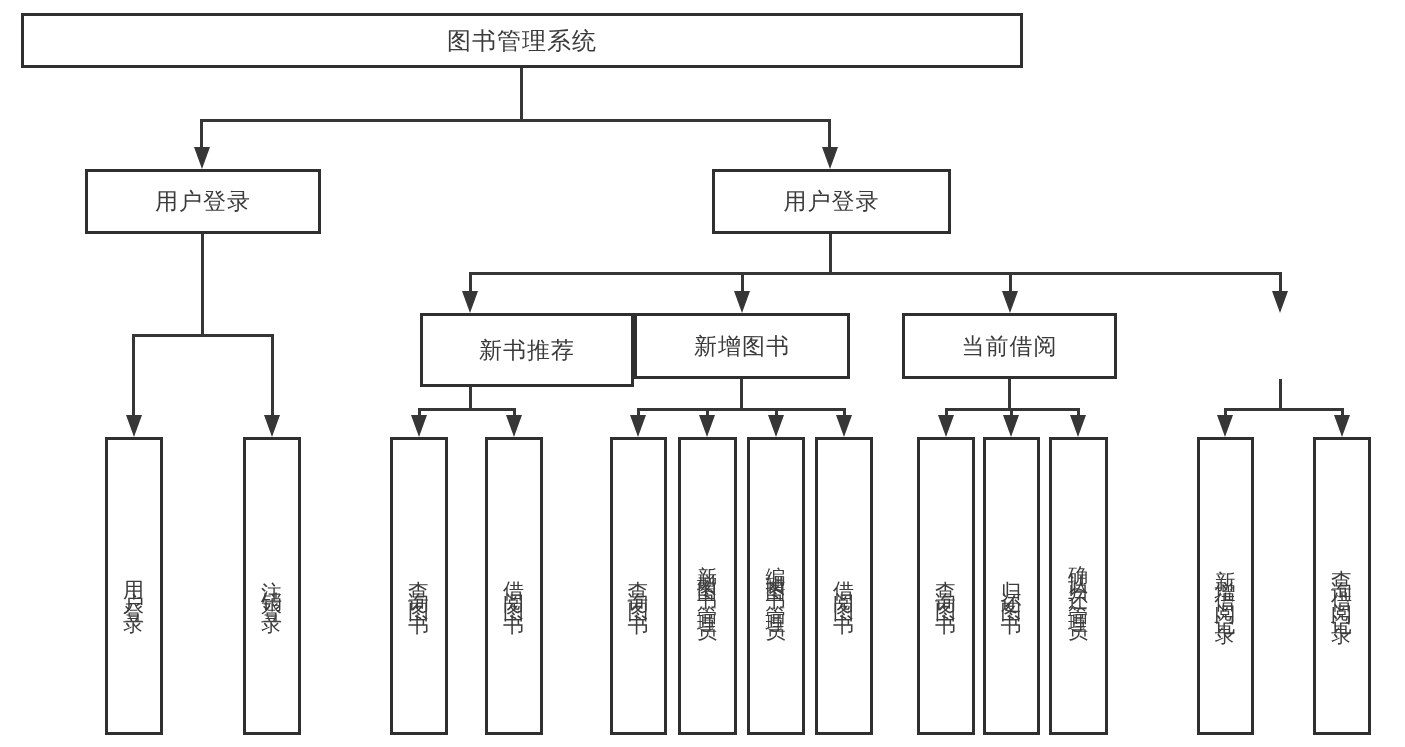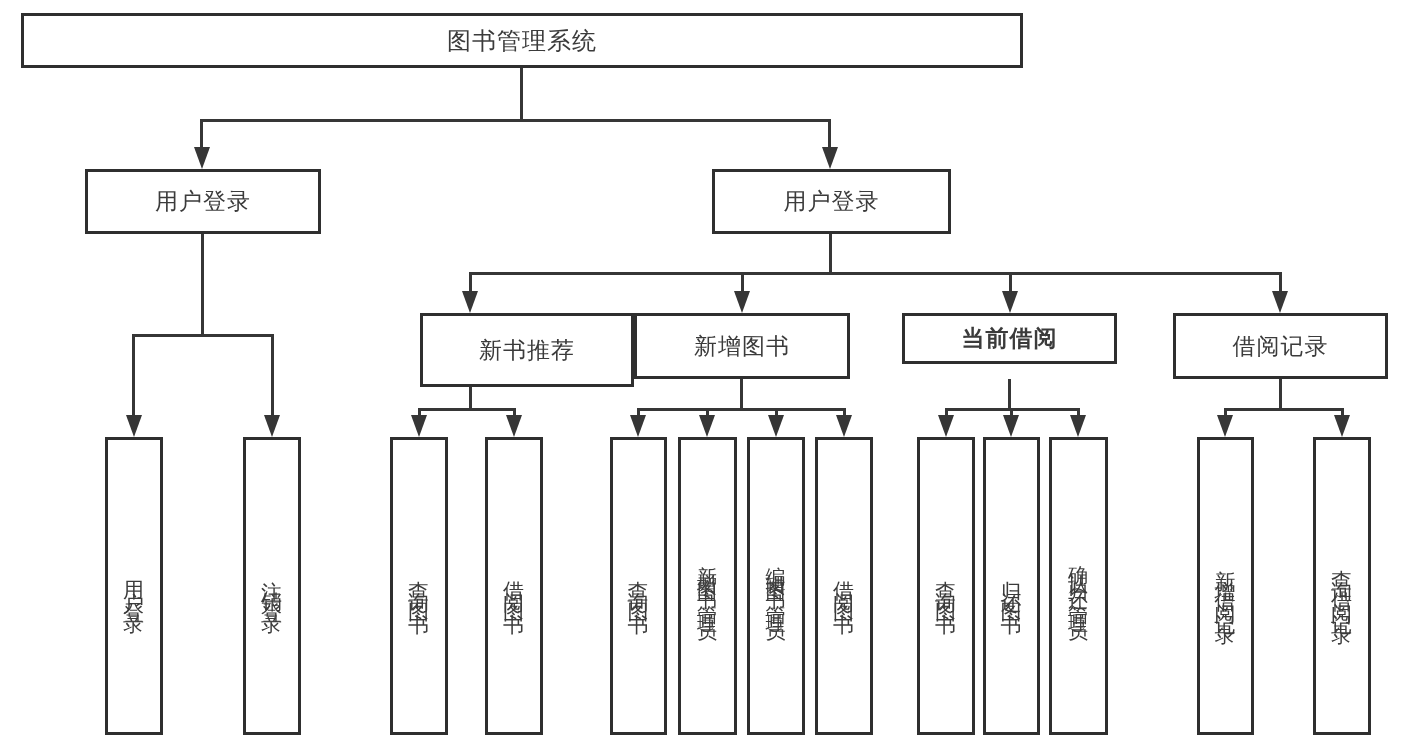--- a/index.html
+++ b/index.html
@@ -62,21 +62,21 @@
   }
 
   
   #n-root   { left: 21px;   top: 13px;  width: 1002px; height: 55px; }
   
   #n-login  { left: 85px;   top: 169px; width: 236px;  height: 65px; }
   #n-mgmt   { left: 712px;  top: 169px; width: 239px;  height: 65px; }
   
   #n-rec    { left: 383px;  top: 313px; width: 214px;  height: 74px; margin-left: 37px; }
   #n-borrow { left: 634px;  top: 313px; width: 216px;  height: 66px; }
-  #n-cur    { left: 902px;  top: 313px; width: 215px;  height: 51px; font-weight: bold; }
+  #n-cur    { left: 902px;  top: 313px; width: 215px;  height: 66px; }
   #n-rec2   { left: 1173px; top: 313px; width: 215px;  height: 66px; }
   
   .leaf { top: 437px; height: 298px; }
   #l-userlogin  { left: 105px;  width: 58px; }
   #l-logout     { left: 243px;  width: 58px; }
   #l-query-a    { left: 390px;  width: 58px; }
   #l-borrow-a   { left: 485px;  width: 58px; }
   #l-query-b    { left: 610px;  width: 57px; }
   #l-add-book   { left: 678px;  width: 59px; }
   #l-edit-book  { left: 747px;  width: 58px; }
@@ -178,23 +178,20 @@
 
   <div class="box" id="n-rec">
     <span class="h-label">新书推荐</span>
   </div>
   <div class="box" id="n-borrow">
     <span class="h-label">新增图书</span>
   </div>
   <div class="box" id="n-cur">
     <span class="h-label">当前借阅</span>
   </div>
-  <div class="box" id="n-rec2">
-    <span class="h-label">借阅记录</span>
-  </div>
 
   <div class="box leaf" id="l-userlogin">
     <span class="v-label">用户登录</span>
   </div>
   <div class="box leaf" id="l-logout">
     <span class="v-label">注销登录</span>
   </div>
 
   <div class="box leaf" id="l-query-a">
     <span class="v-label">查询图书</span>

